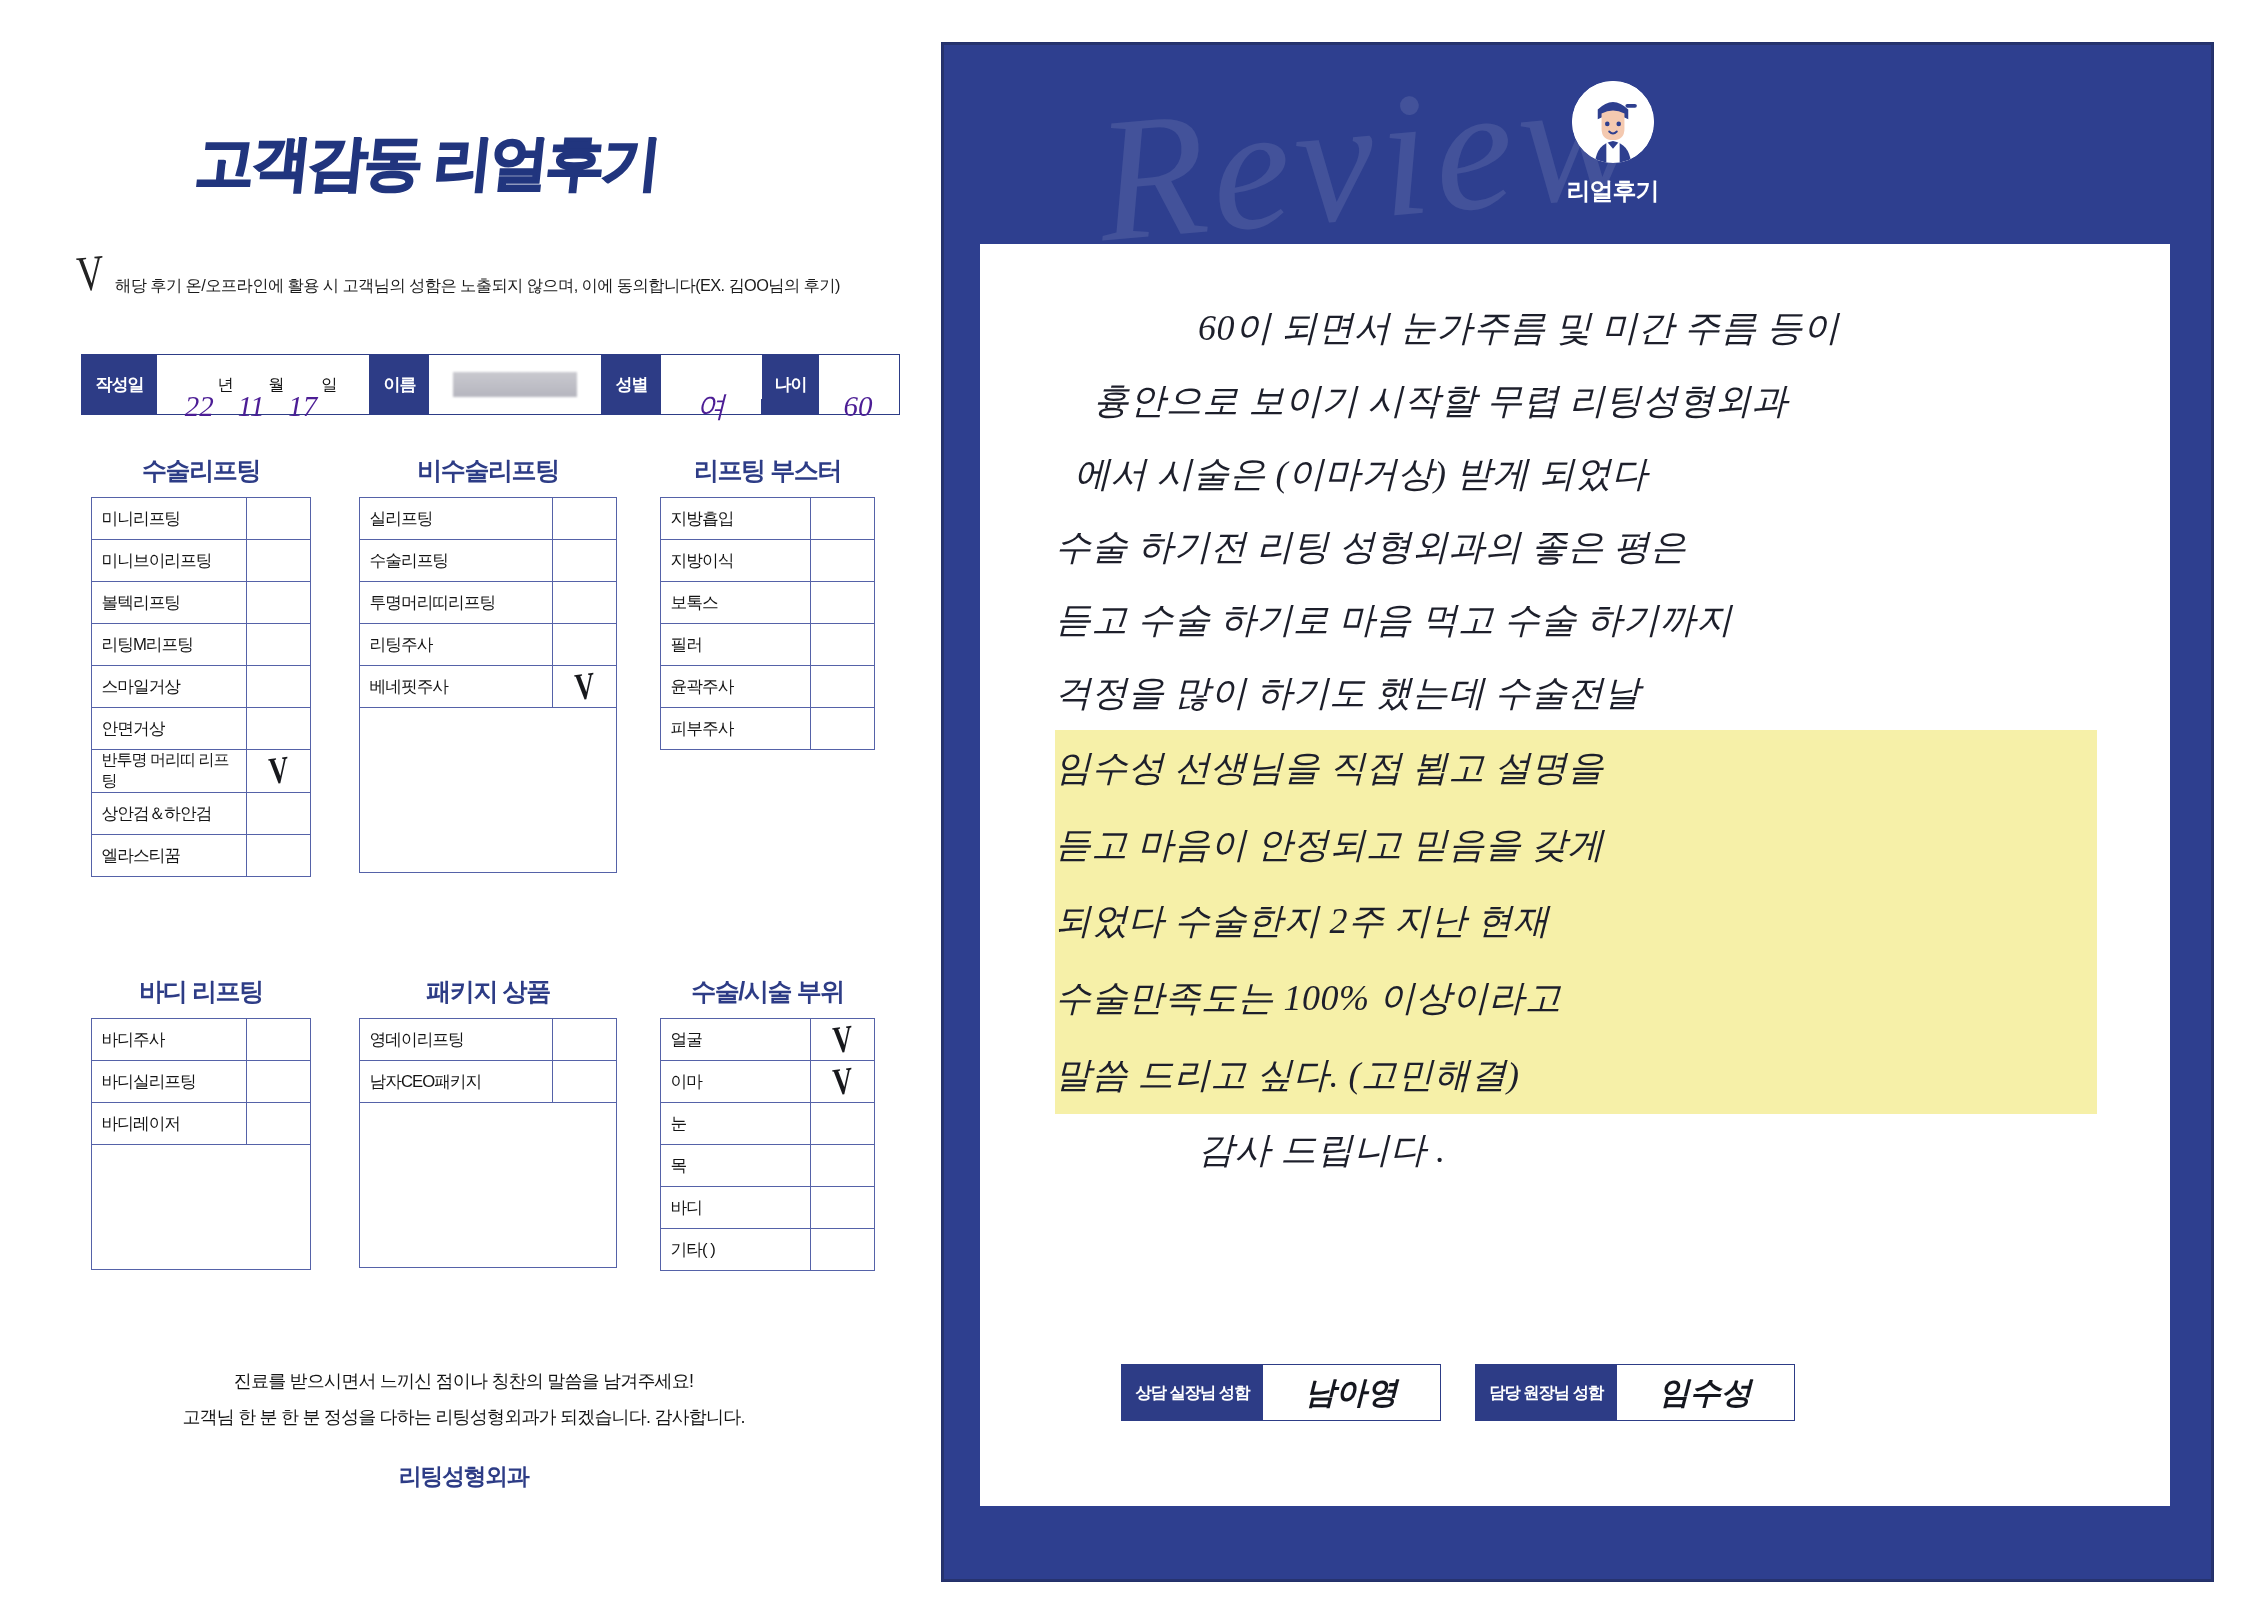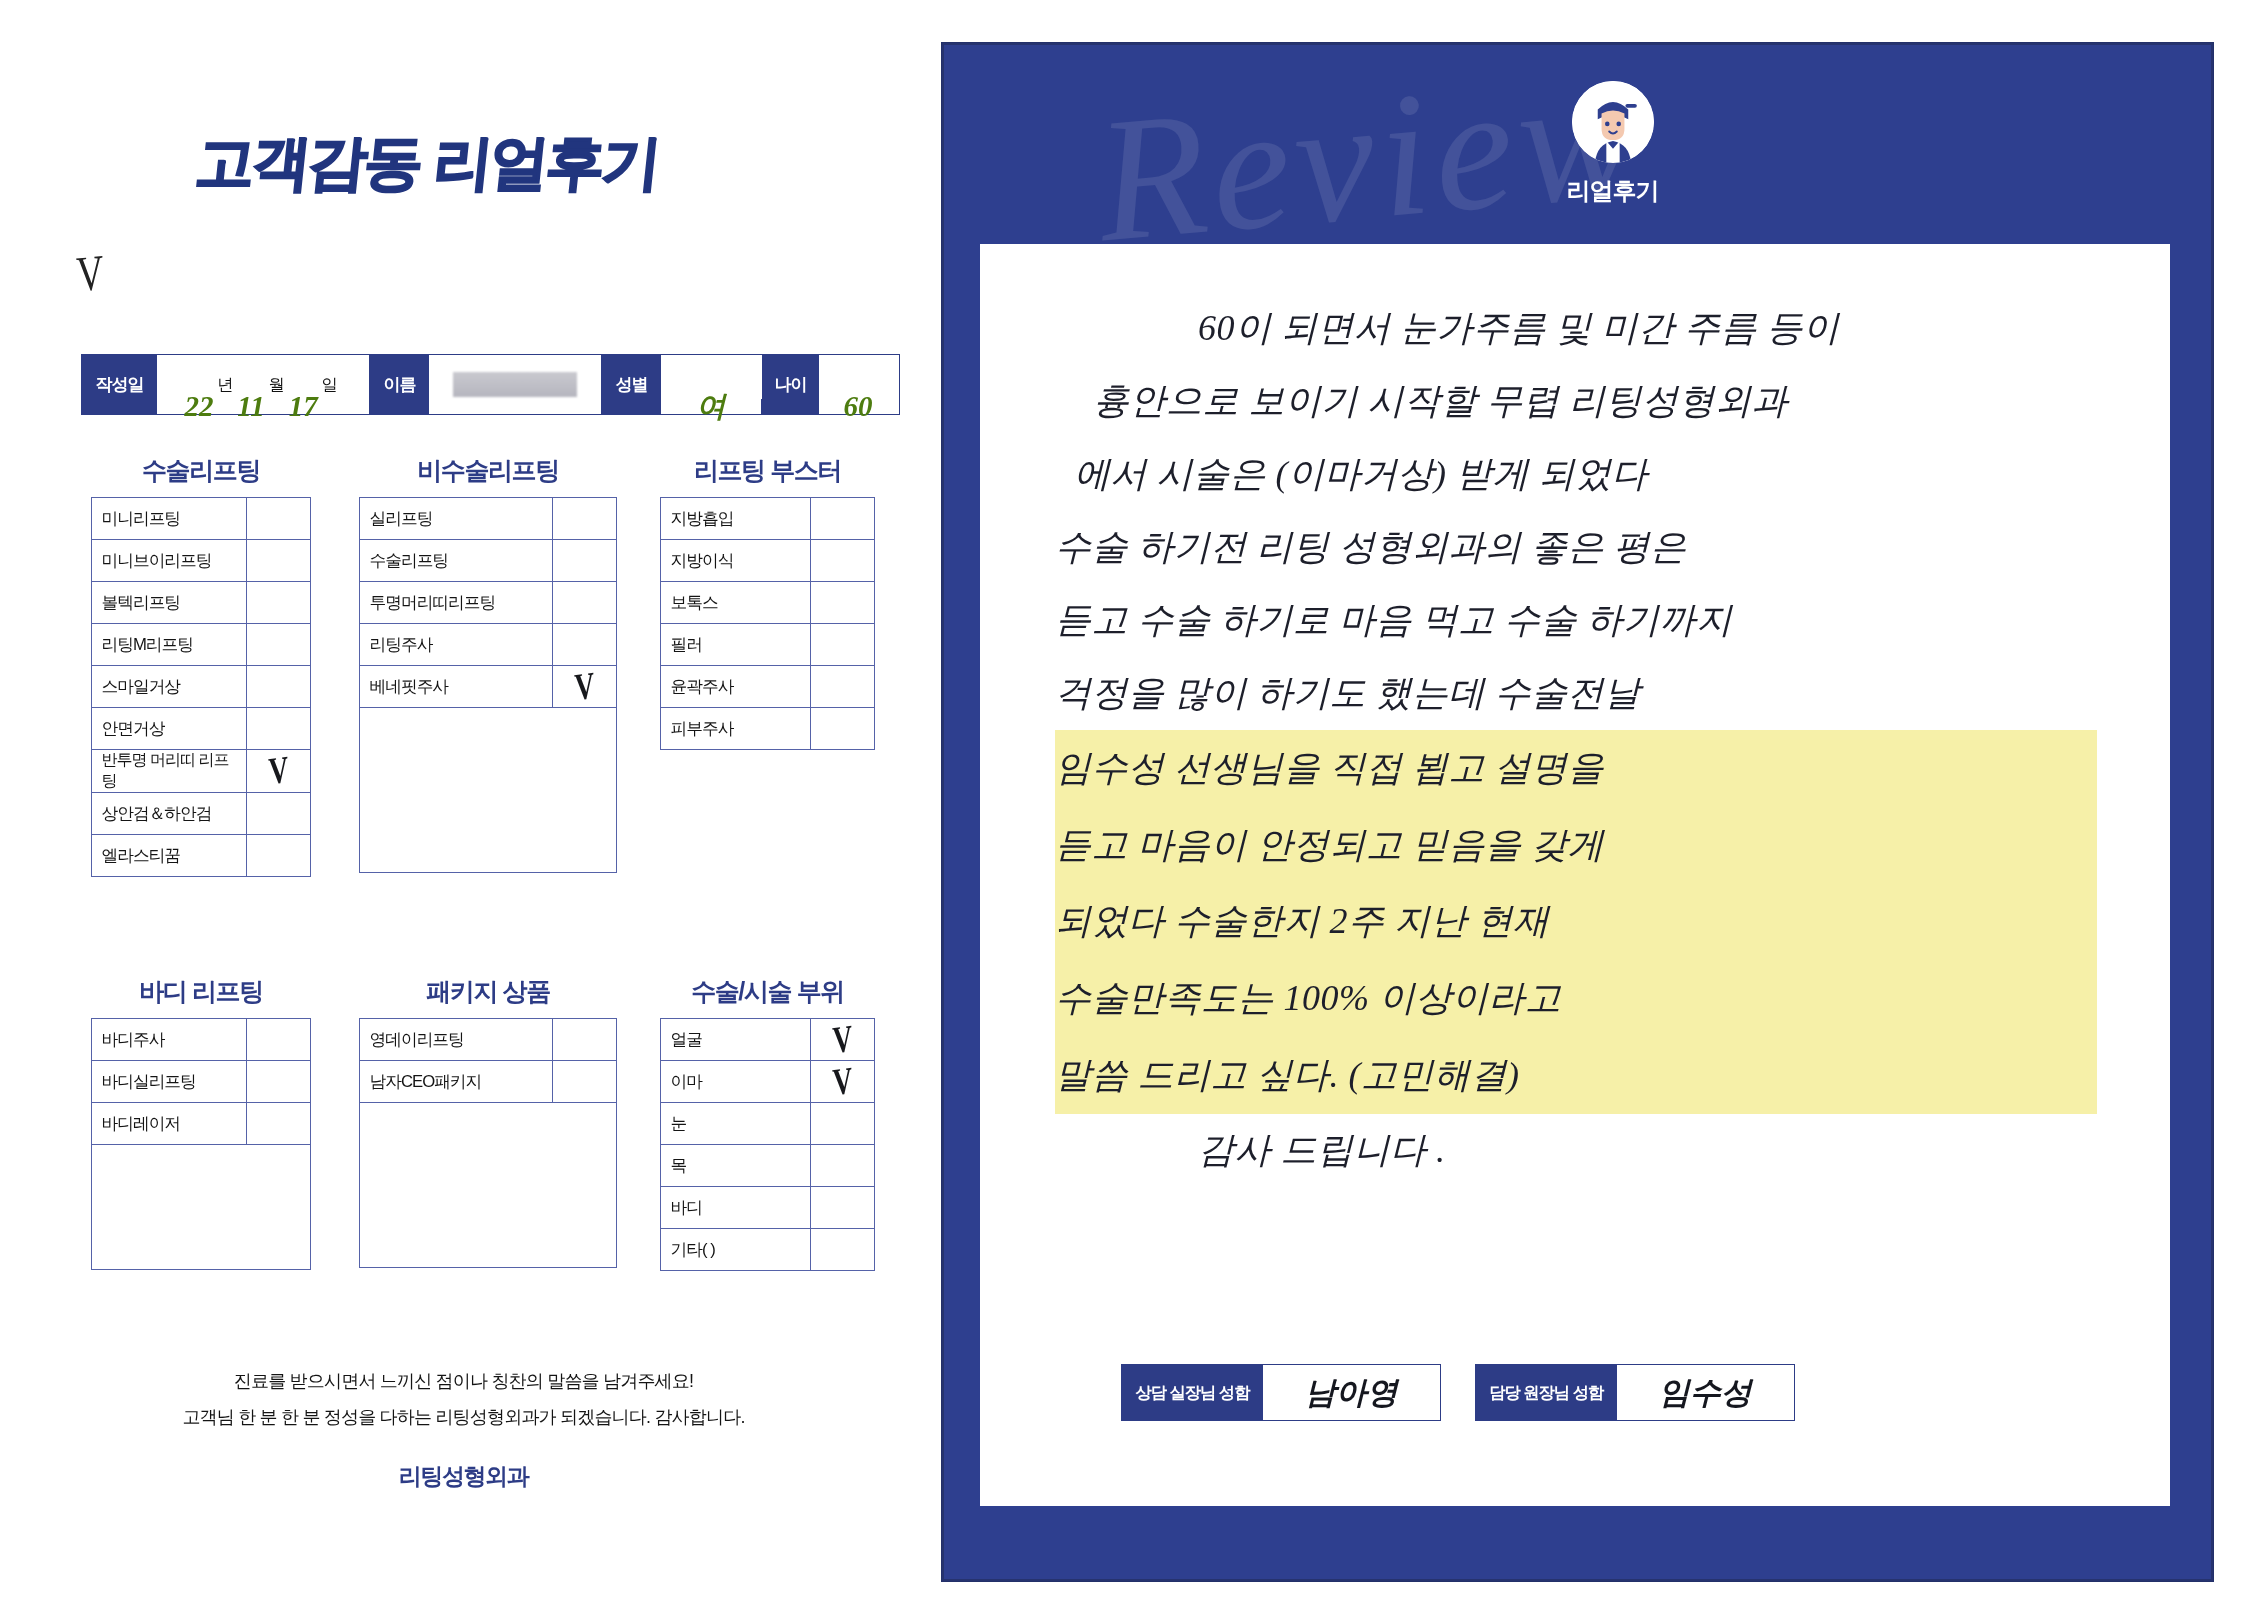--- a/index.html
+++ b/index.html
@@ -93,23 +93,23 @@
     justify-content: center;
     position: relative;
     color: #111;
     font-size: 29px;
     font-family: "Liberation Serif", serif;
     flex: 0 0 auto;
     border-right: 1.9px solid #2d3c86;
   }
   .hand {
     font-family: "Liberation Serif", serif;
-    font-weight: bold;
+    font-weight: normal;
     font-style: italic;
-    color: #4d7c0f;
+    color: #4c1d95;
     margin-top: 44px;
   }
   .unit {
     font-size: 16.3px;
     font-family: "Liberation Sans", sans-serif;
     font-style: normal;
     font-weight: normal;
     color: #111;
     margin: 0 3.8px;
   }
@@ -289,20 +289,21 @@
 </style>
 </head>
 <body>
 
 <div id="left-panel">
 
   <div id="form-title">고객감동 리얼후기</div>
 
   <div id="consent-row">
     <div id="consent-check">V</div>
+    <div id="consent-text">해당 후기 온/오프라인에 활용 시 고객님의 성함은 노출되지 않으며, 이에 동의합니다(EX. 김OO님의 후기)</div>
   </div>
 
   <div id="info-bar">
     <div class="info-label" style="width:75px">작성일</div>
     <div class="info-value" style="width:212px">
       <span class="hand">22</span>
       <span class="unit">년</span>
       <span class="hand">11</span>
       <span class="unit">월</span>
       <span class="hand">17</span>

